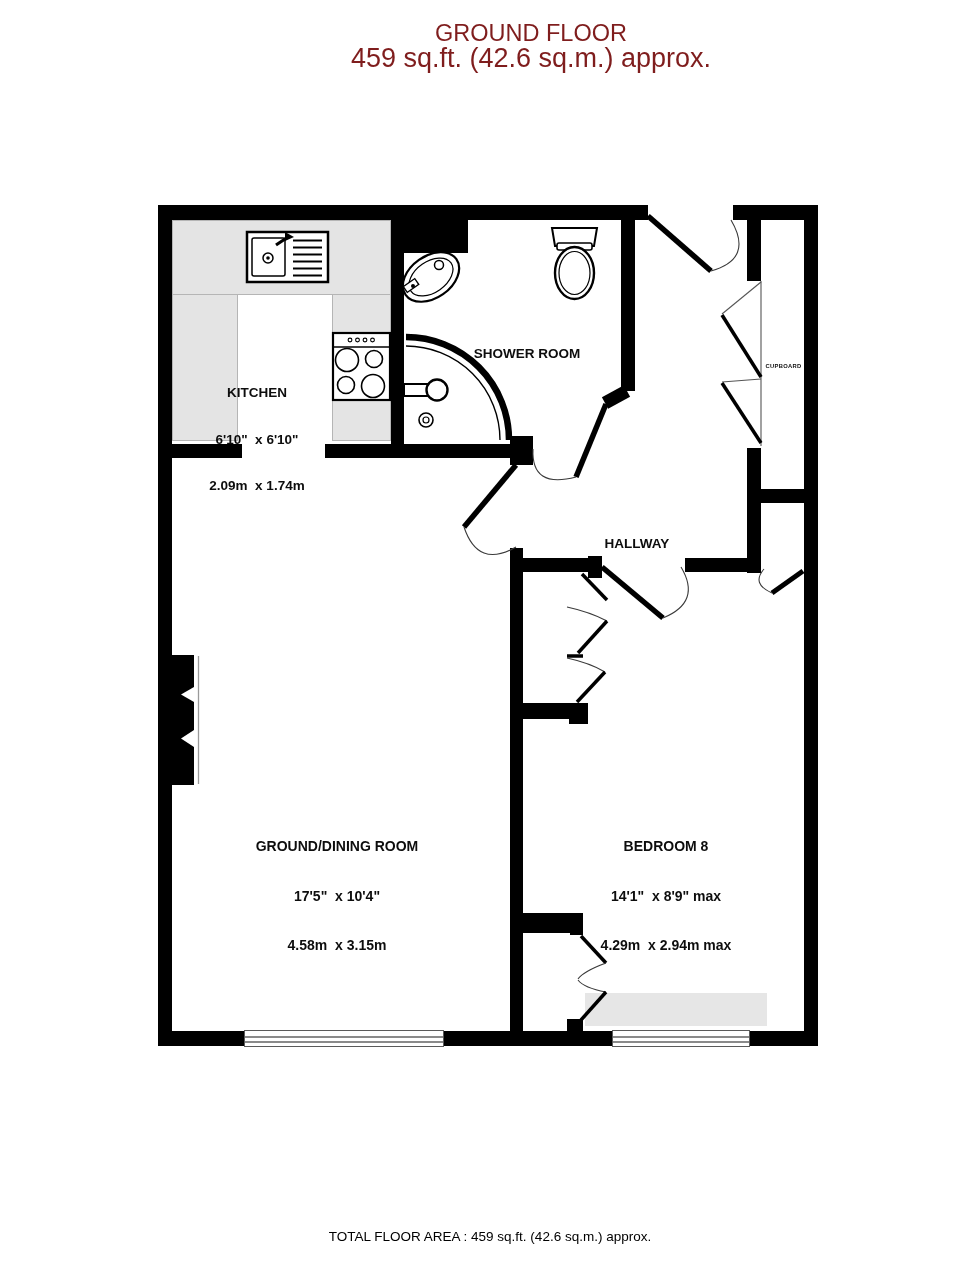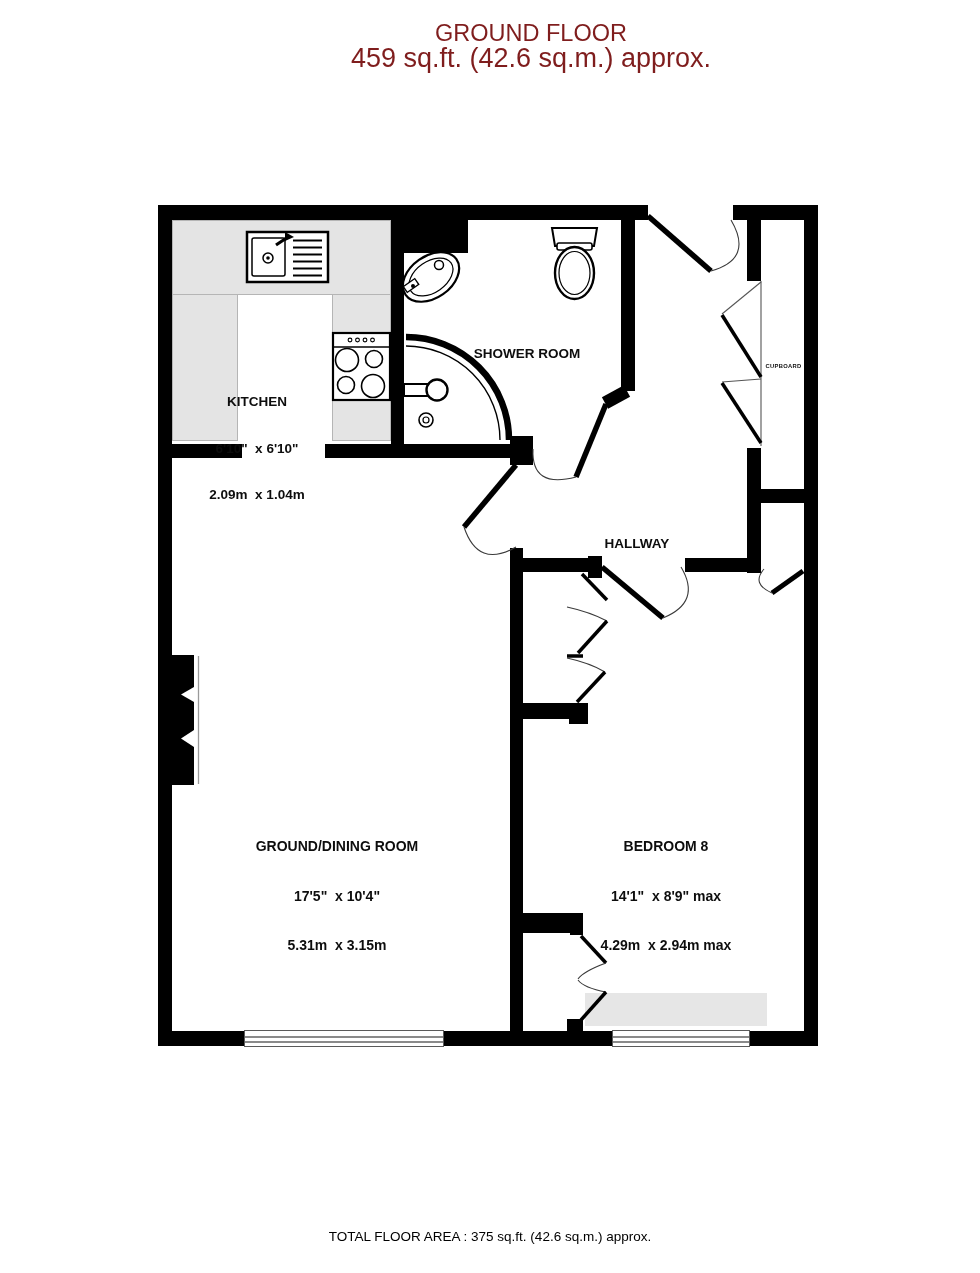--- a/index.html
+++ b/index.html
@@ -5,21 +5,21 @@
   html,body{margin:0;padding:0;background:#fff;}
   body{width:980px;height:1273px;position:relative;font-family:"Liberation Sans",sans-serif;color:#111;overflow:hidden;}
   .plan{position:absolute;left:0;top:0;width:980px;height:1273px;}
   .w{position:absolute;background:#000;z-index:3;}
   .counter{position:absolute;background:#e4e4e4;border:1px solid #b5b5b5;box-sizing:border-box;z-index:1;}
   .grayblock{position:absolute;background:#e6e6e6;z-index:1;}
   .window{position:absolute;background:#fff;border:1px solid #5a5a5a;box-sizing:border-box;z-index:4;}
   .window .pane{position:absolute;left:0;right:0;height:1.5px;background:#8a8a8a;}
   svg.overlay{position:absolute;left:0;top:0;z-index:5;}
   .label{position:absolute;text-align:center;font-weight:bold;color:#0d0d0d;white-space:pre-wrap;z-index:6;}
-  .lbl-kitchen{left:166px;top:363px;width:182px;font-size:13.5px;line-height:15.5px;}
+  .lbl-kitchen{left:166px;top:354px;width:182px;font-size:13.5px;line-height:15.5px;}
   .lbl-shower{left:427px;top:316px;width:200px;font-size:13.5px;}
   .lbl-hall{left:537px;top:506px;width:200px;font-size:13.5px;}
   .lbl-cupboard{left:760px;top:351px;width:47px;font-size:5.8px;letter-spacing:0.3px;}
   .lbl-living{left:217px;top:805px;width:240px;font-size:14px;line-height:16.5px;}
   .lbl-bedroom{left:546px;top:805px;width:240px;font-size:14px;line-height:16.5px;}
   .header{position:absolute;left:0;top:20px;width:974px;text-align:center;color:#7f1d1d;z-index:6;margin-left:44px;}
   .header .t1{font-size:23.5px;line-height:26px;}
   .header .t2{font-size:27px;line-height:25px;}
   .footer{position:absolute;left:0;top:1192px;width:980px;text-align:center;color:#000;z-index:6;white-space:pre-wrap;}
   .footer .f1{font-size:13.5px;line-height:17px;margin-bottom:2px;}
@@ -191,41 +191,41 @@
       <line class="zig" x1="581" y1="936" x2="606" y2="963"></line>
       <path class="arc" d="M606,963 Q584,971 578,979"></path>
       <path class="arc" d="M578,980 Q584,988 606,992"></path>
       <line class="zig" x1="581" y1="1020" x2="606" y2="992"></line>
     </g>
   </svg>
 
   <div class="label lbl-kitchen">
     <div>KITCHEN</div>
     <div>6'10"  x 6'10"</div>
-    <div>2.09m  x 1.04m</div>
+    <div>2.09m  x 1.74m</div>
   </div>
   <div class="label lbl-shower">
     <div>SHOWER ROOM</div>
   </div>
   <div class="label lbl-hall">
     <div>HALLWAY</div>
   </div>
   <div class="label lbl-cupboard">
     <div>CUPBOARD</div>
   </div>
   <div class="label lbl-living">
     <div>GROUND/DINING ROOM</div>
     <div>17'5"  x 10'4"</div>
-    <div>5.31m  x 3.15m</div>
+    <div>4.58m  x 3.15m</div>
   </div>
   <div class="label lbl-bedroom">
     <div>BEDROOM 8</div>
     <div>14'1"  x 8'9" max</div>
     <div>4.29m  x 2.94m max</div>
   </div>
 
   <div class="footer">
-    <div class="f1">TOTAL FLOOR AREA : 375 sq.ft. (42.6 sq.m.) approx.</div>
+    <div class="f1">TOTAL FLOOR AREA : 459 sq.ft. (42.6 sq.m.) approx.</div>
     
     
   </div>
 
 </div>
 
 </body></html>

